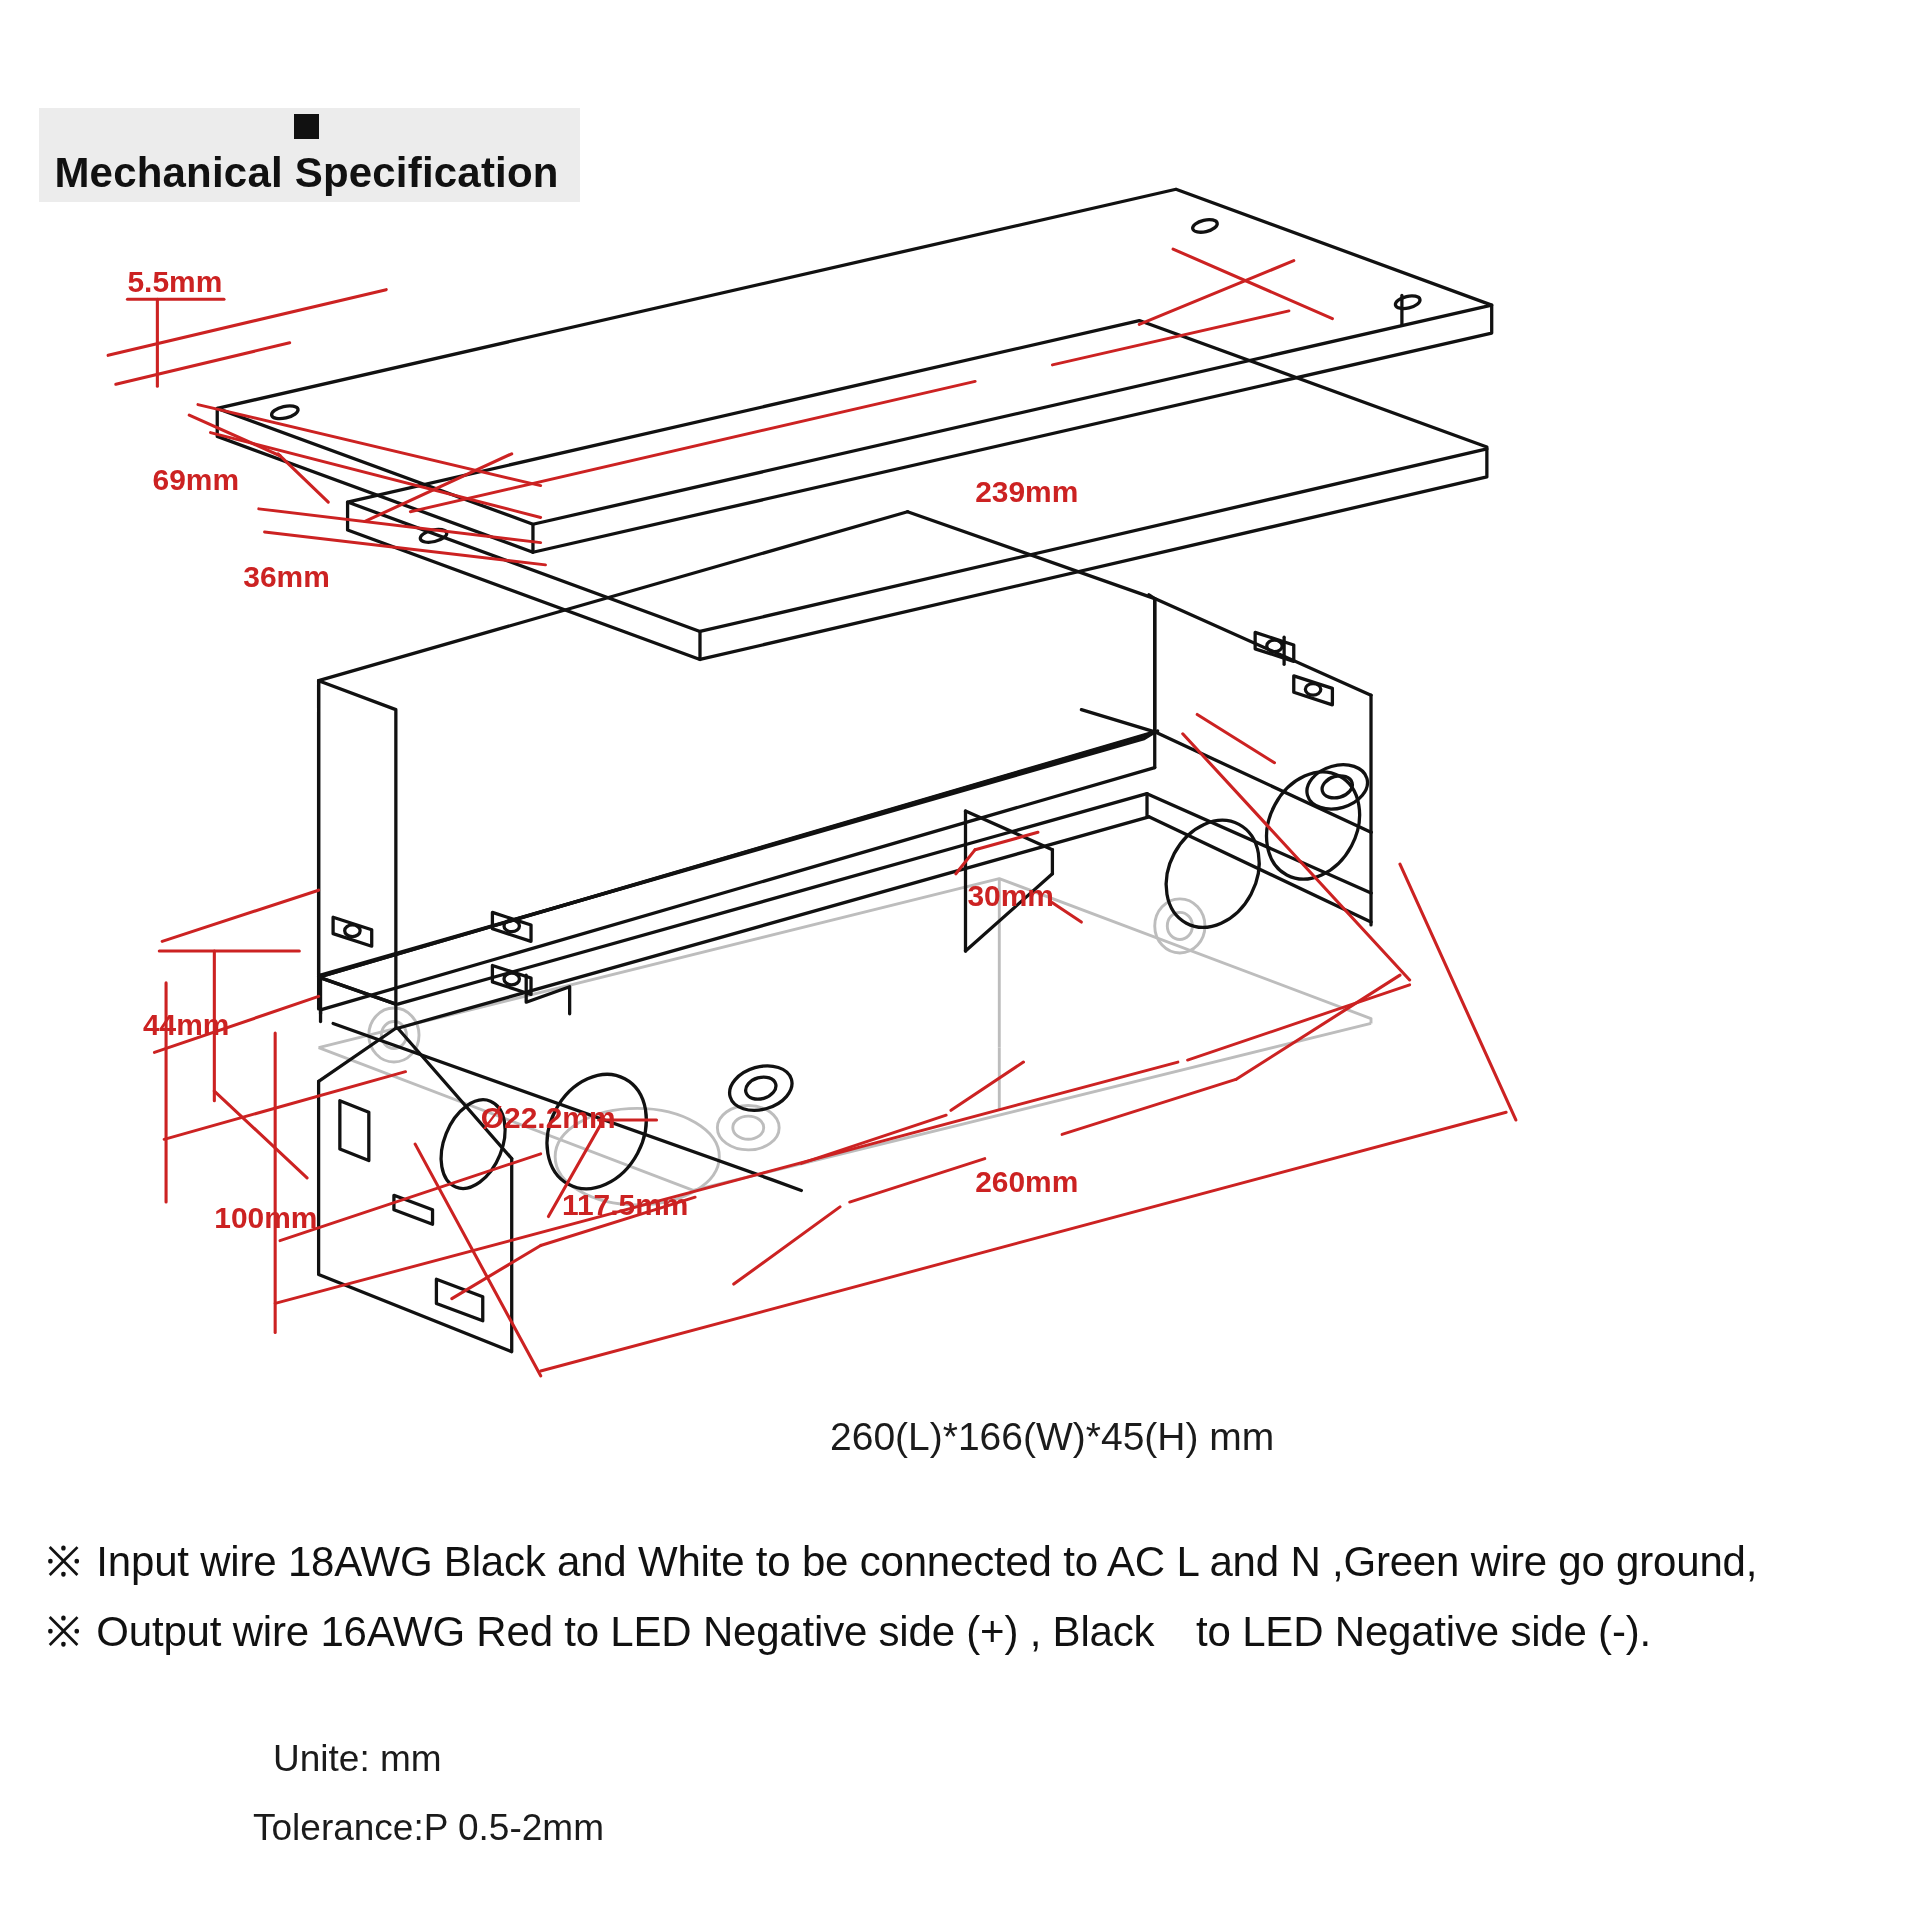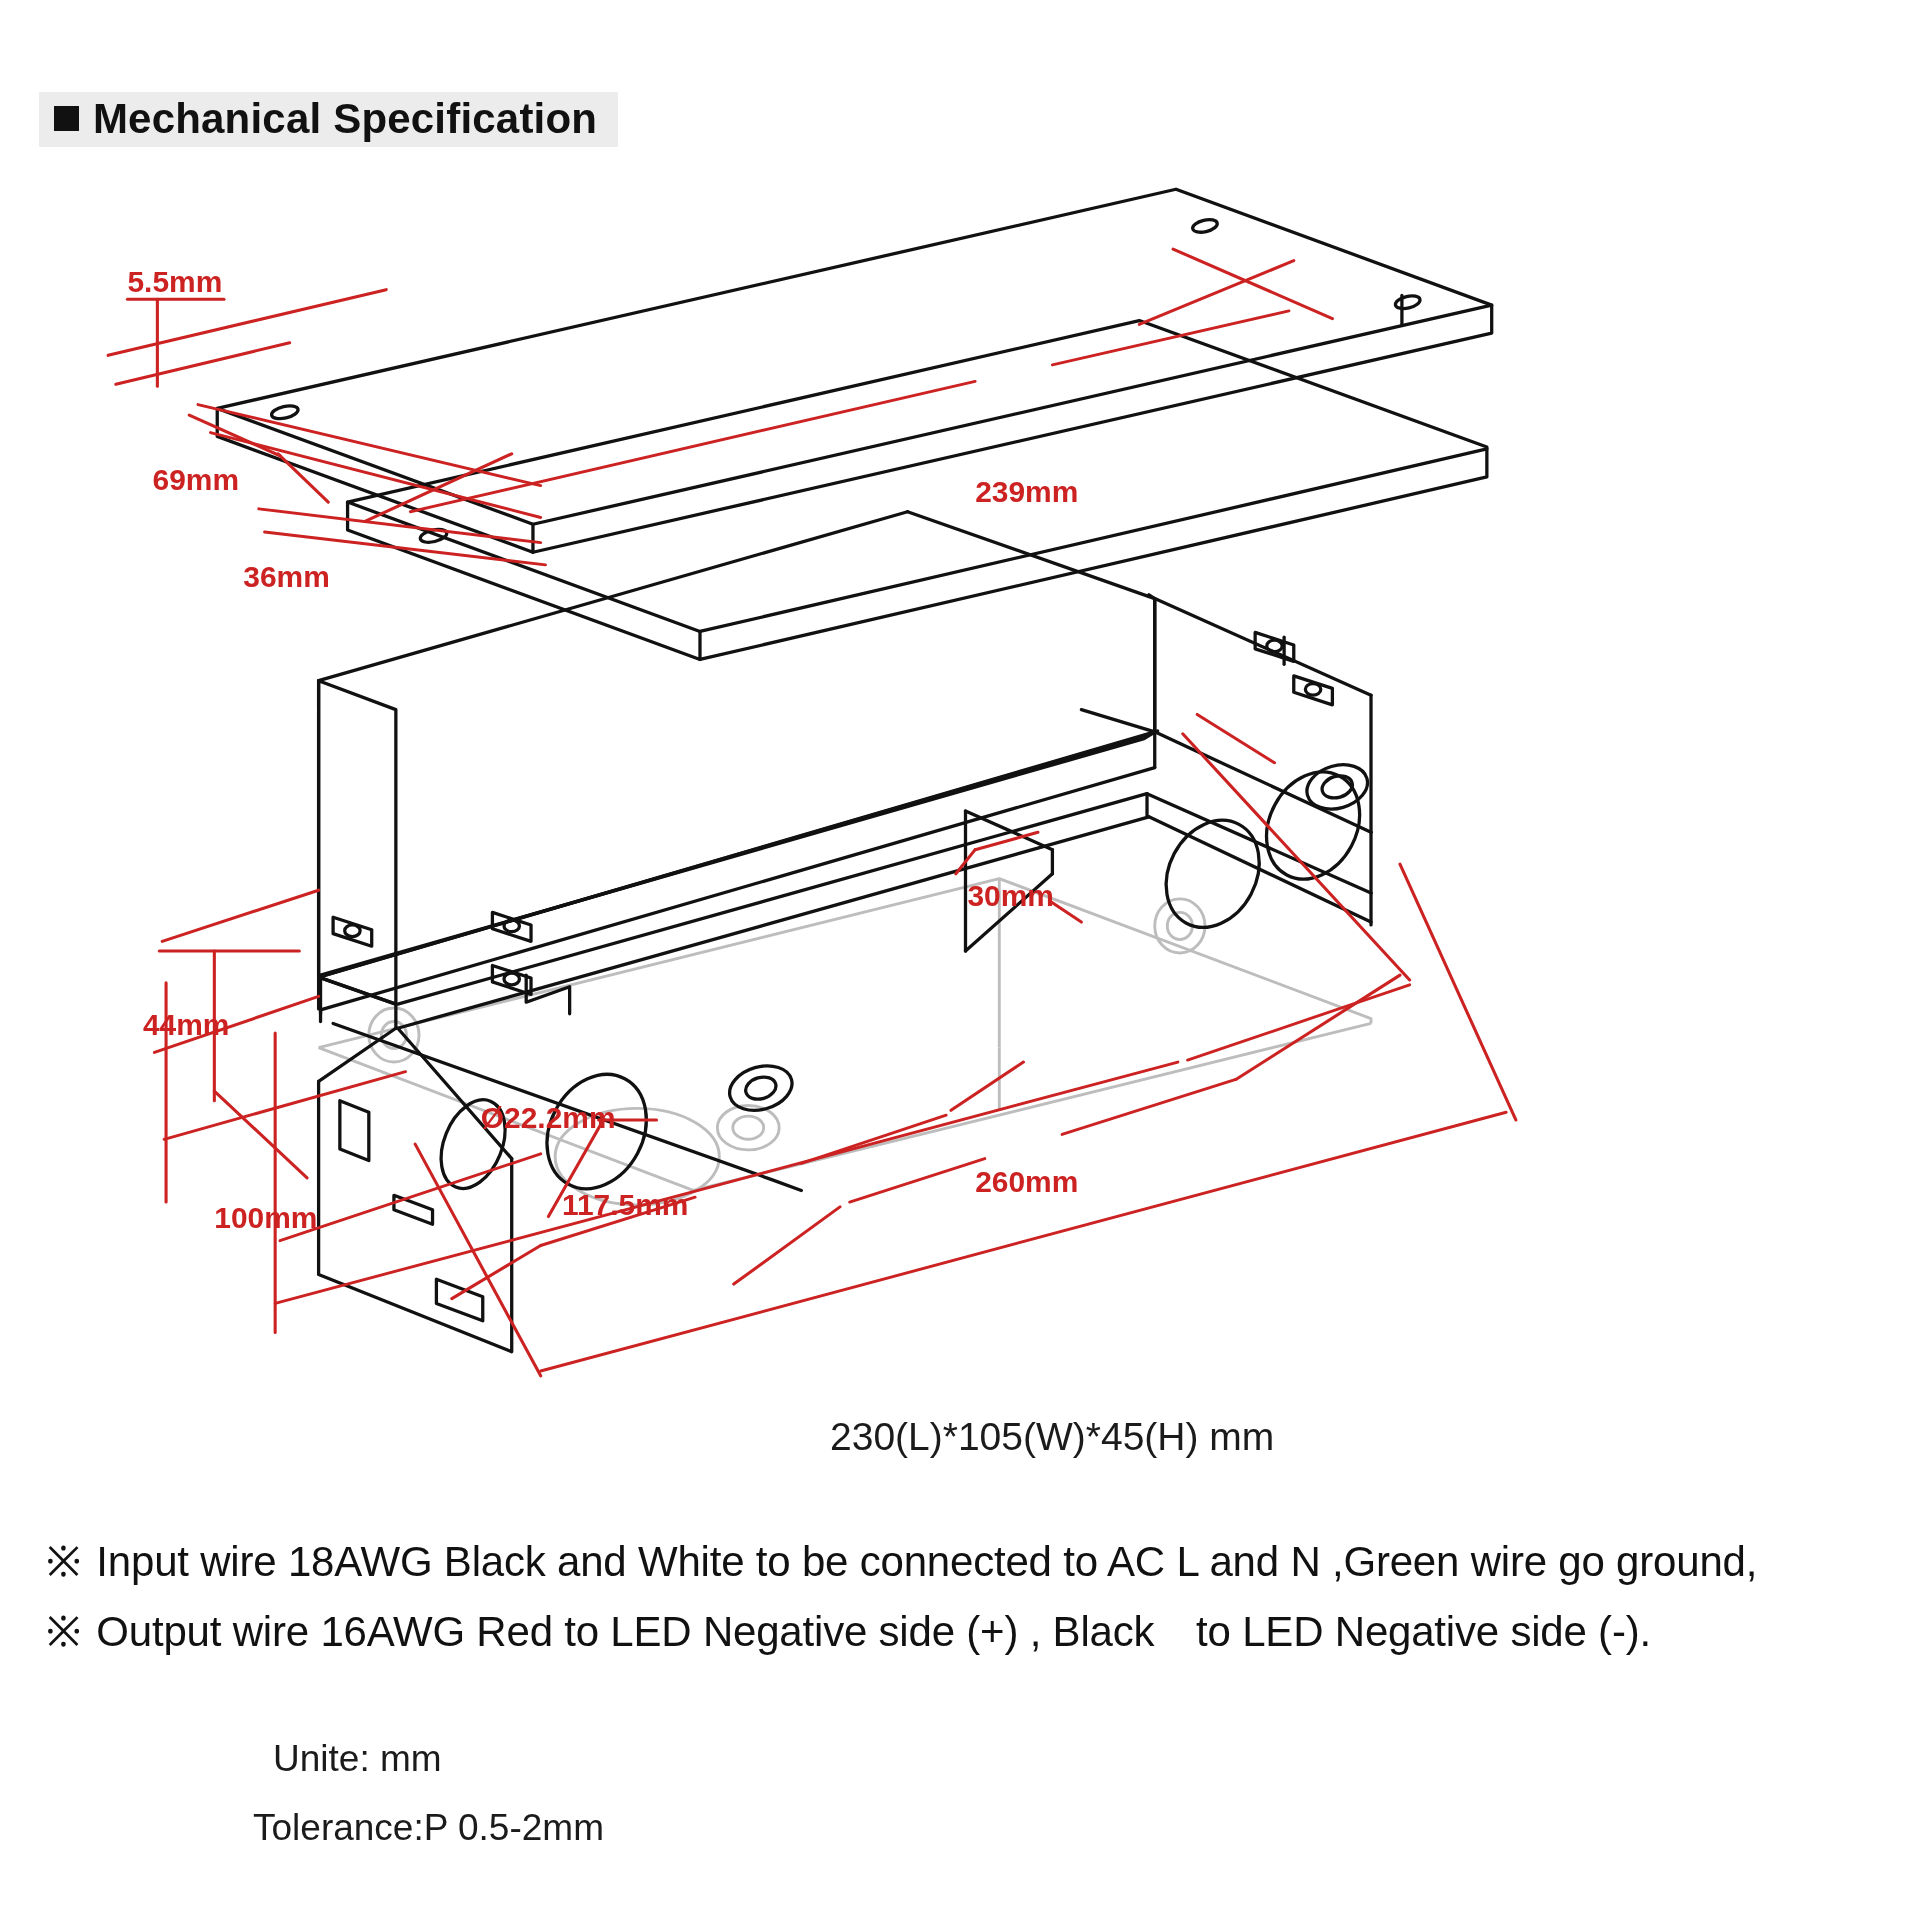--- a/index.html
+++ b/index.html
@@ -12,26 +12,27 @@
     height: 1931px;
     position: relative;
     font-family: "Liberation Sans", sans-serif;
     overflow: hidden;
   }
 
   
   #section-header {
     position: absolute;
     left: 39px;
-    top: 92px;
+    top: 108px;
     background: #ececec;
     padding: 5.8px 21px 7.7px 15.4px;
     display: flex;
     align-items: center;
     gap: 13.5px;
+    flex-direction: column;
   }
   #section-header .bullet-square {
     width: 25px;
     height: 25px;
     background: #111111;
     flex: 0 0 auto;
   }
   #section-header .title-text {
     font-size: 42px;
     font-weight: bold;
@@ -282,21 +283,21 @@
   <g fill="#cc2222" font-family="Liberation Sans, sans-serif" font-size="31" font-weight="bold">
     <text x="148" y="1072">44mm</text>
     <text x="222" y="1272">100mm</text>
     <text x="498" y="1168">Ø22.2mm</text>
     <text x="582" y="1258">117.5mm</text>
     <text x="1010" y="1235">260mm</text>
     <text x="1002" y="938">30mm</text>
   </g>
 </svg>
 
-<div class="overall-dims">230(L)*105(W)*45(H) mm</div>
+<div class="overall-dims">260(L)*166(W)*45(H) mm</div>
 
 <div class="note-line" id="note-line-1">
   <span class="mark-glyph">※</span><span>Input wire 18AWG Black and White to be connected to AC L and N ,Green wire go ground,</span>
 </div>
 <div class="note-line" id="note-line-2">
   <span class="mark-glyph">※</span><span>Output wire 16AWG Red to LED Negative side (+) , Black to LED Negative side (-).</span>
 </div>
 
 <div class="footer-line" id="footer-unit">Unite: mm</div>
 <div class="footer-line" id="footer-tolerance">Tolerance:P 0.5-2mm</div>

